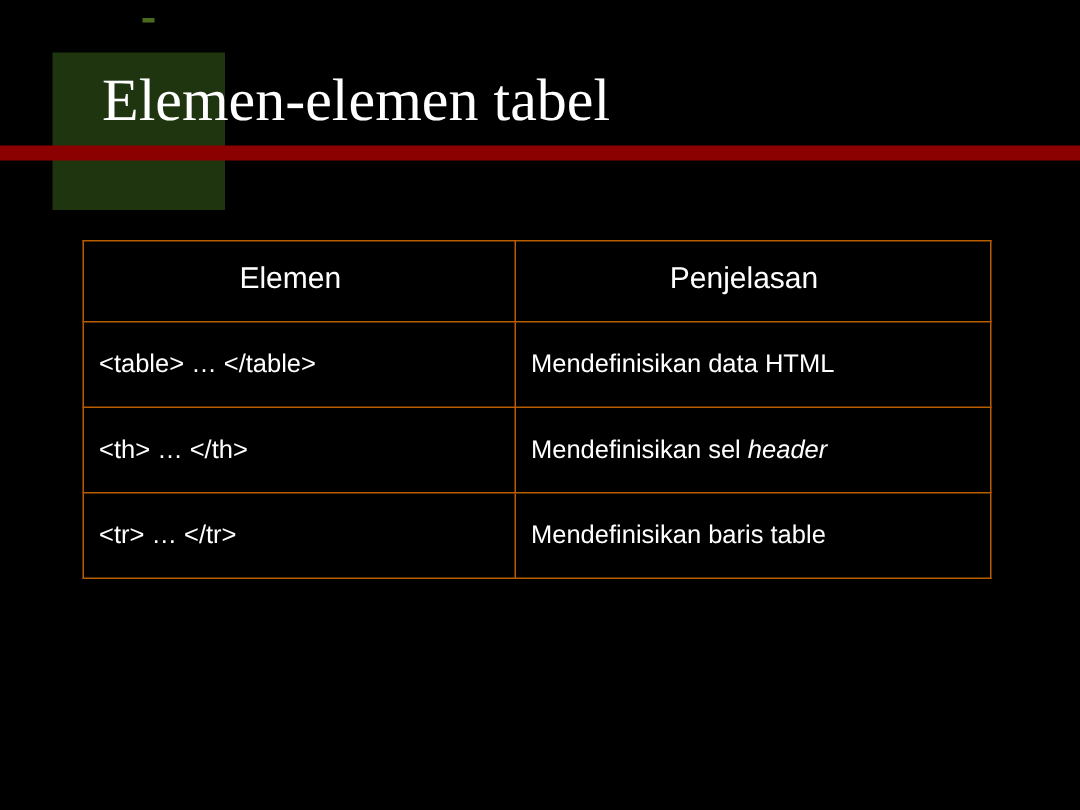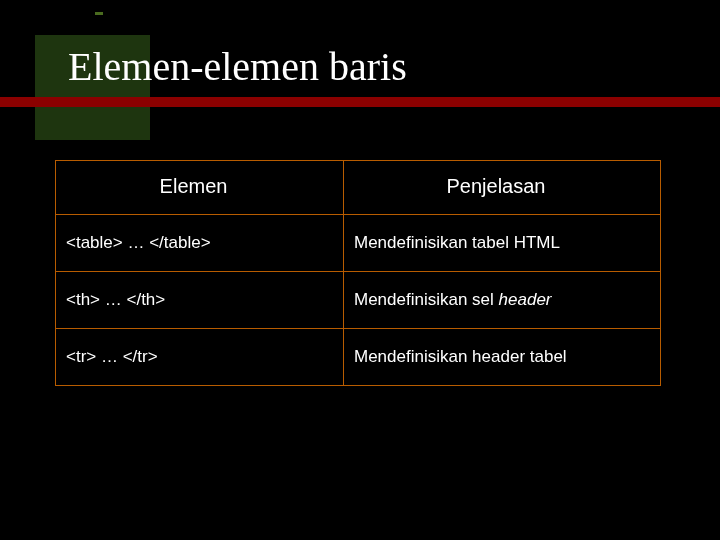--- a/index.html
+++ b/index.html
@@ -84,43 +84,43 @@
   .ital { font-style: italic; }
 </style>
 </head>
 <body>
 
 <div class="deco-top"></div>
 
 <div class="title-block">
   <div class="title-bg-square"></div>
   <div class="title-rule"></div>
-  <div class="title-text">Elemen-elemen baris</div>
+  <div class="title-text">Elemen-elemen tabel</div>
 </div>
 
 <div class="table-wrap">
   <table>
     <colgroup>
         <col class="c1">
         <col class="c2">
       </colgroup>
     <thead>
       <tr>
         <th>Elemen</th>
         <th>Penjelasan</th>
       </tr>
     </thead>
     <tbody>
       <tr>
         <td>&lt;table&gt; … &lt;/table&gt;</td>
-        <td><span>Mendefinisikan tabel HTML</span><span class="ital"></span></td>
+        <td><span>Mendefinisikan data HTML</span><span class="ital"></span></td>
       </tr>
       <tr>
         <td>&lt;th&gt; … &lt;/th&gt;</td>
         <td><span>Mendefinisikan sel </span><span class="ital">header</span></td>
       </tr>
       <tr>
         <td>&lt;tr&gt; … &lt;/tr&gt;</td>
-        <td><span>Mendefinisikan header tabel</span><span class="ital"></span></td>
+        <td><span>Mendefinisikan baris table</span><span class="ital"></span></td>
       </tr>
     </tbody>
   </table>
 </div>
 
 </body></html>

